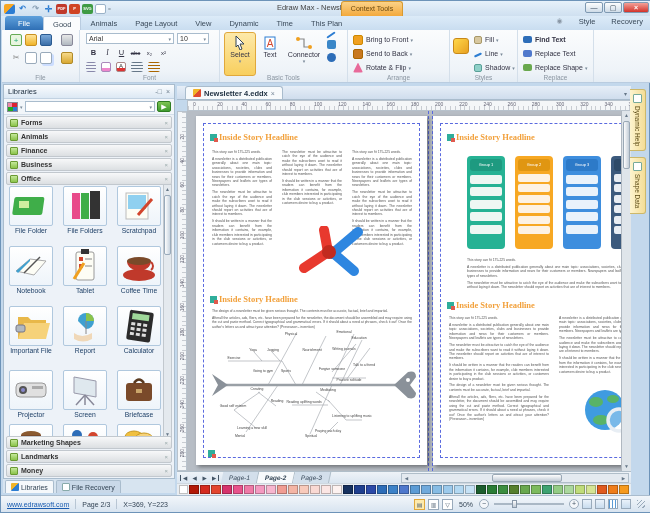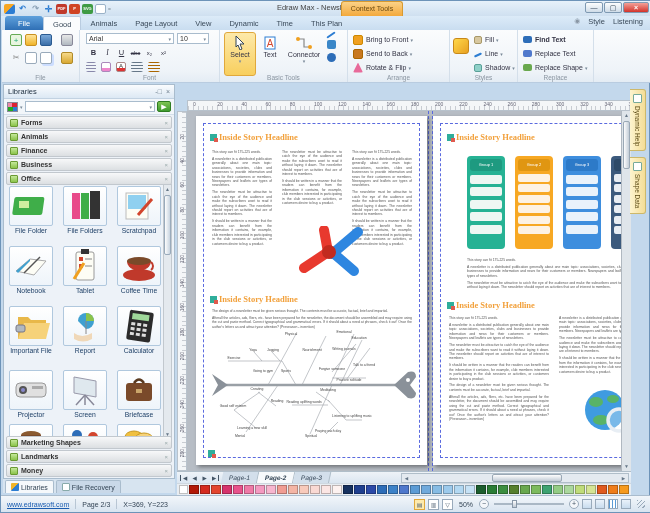--- a/index.html
+++ b/index.html
@@ -22,21 +22,21 @@
 .title-text{position:absolute;left:198px;top:2px;width:260px;text-align:center;font-size:7.5px;color:#444;}
 .ctx-tab{position:absolute;left:340px;top:0;width:62px;height:15px;background:linear-gradient(#fbd288,#f3a93c);border:1px solid #d89a30;border-bottom:none;border-radius:3px 3px 0 0;text-align:center;line-height:14px;font-size:7px;color:#6b4a12;}
 .winbtns{position:absolute;right:2px;top:1px;display:flex;}
 .wbtn{width:18px;height:11px;border:1px solid #7e99b2;background:linear-gradient(#fdfdfd,#cfdce8);font-size:7px;line-height:9px;text-align:center;color:#345;border-radius:2px;margin-left:1px;}
 .wclose{width:26px;background:linear-gradient(#f3a198,#d2332b);color:#fff;font-weight:bold;}
 
 .menurow{position:absolute;left:0;top:15px;width:650px;height:14px;background:linear-gradient(#dcebf8,#c9ddf0);display:flex;align-items:flex-end;}
 .mtab{padding:2px 9px;font-size:7.5px;color:#3a4a5a;height:14px;line-height:11px;}
 .mtab.file{background:linear-gradient(#5ea0dc,#2f6fb5);color:#fff;border-radius:3px 3px 0 0;margin-left:4px;padding:2px 13px;}
 .mtab.active{background:#fbfcfd;border:1px solid #b9cce0;border-bottom:none;border-radius:2px 2px 0 0;}
-.menu-right{position:absolute;right:6px;top:16px;display:flex;gap:8px;font-size:7.5px;color:#3a4a5a;}
+.menu-right{position:absolute;right:6px;top:16px;display:flex;gap:16px;font-size:7.5px;color:#3a4a5a;}
 .gear{color:#8a97a5;font-size:7px;}
 
 .ribbon{position:absolute;left:1px;top:29px;width:648px;height:53px;background:linear-gradient(#fbfcfd,#eef3f8 80%,#e4ecf4);border-bottom:1px solid #b9cce0;}
 .rgroup{position:absolute;top:0;height:52px;border-right:1px solid #d4dfea;}
 .glabel{position:absolute;bottom:1px;width:100%;text-align:center;font-size:6.5px;color:#8a95a0;}
 .rrow{position:absolute;display:flex;align-items:center;gap:3px;}
 .ric{width:12px;height:12px;border-radius:2px;font-size:8px;line-height:12px;text-align:center;}
 .combo{background:#fff;border:1px solid #a9bccd;height:11px;font-size:7px;line-height:10px;padding:0 2px;display:flex;justify-content:space-between;align-items:center;color:#333;}
 .caret{color:#7a8a99;font-size:5px;}
 .fbtn{width:11px;height:10px;text-align:center;font-size:7.5px;line-height:10px;color:#334;}
@@ -163,21 +163,21 @@
     <div class="mtab">Animals</div>
     <div class="mtab">Page Layout</div>
     <div class="mtab">View</div>
     <div class="mtab">Dynamic</div>
     <div class="mtab">Time</div>
     <div class="mtab">This Plan</div>
   </div>
   <div class="menu-right">
     <span class="gear">◉</span>
     <span>Style</span>
-    <span>Listening</span>
+    <span>Recovery</span>
   </div>
 
   <div class="ribbon">
 
     <div class="rgroup" style="left:0;width:78px;">
       <div class="rrow" style="left:8px;top:4px;">
         <span class="ric" style="background:#e8f5e0;border:1px solid #6a5;color:#2a7;">+</span>
         <span class="ric" style="background:linear-gradient(#ffe49a,#f0b429);border:1px solid #c89020;"></span>
         <span class="ric" style="background:linear-gradient(#7aa8d8,#3a6ea8);border:1px solid #2a5a90;"></span>
         <span class="ric" style="background:linear-gradient(#e8e8e8,#b0b8c0);border:1px solid #889;margin-left:6px;"></span>
@@ -539,20 +539,28 @@
     <div class="lptab active">
         <span class="tab-ic lib-ic"></span>
         <span>Libraries</span>
       </div>
     <div class="lptab">
         <span class="tab-ic file-ic"></span>
         <span>File Recovery</span>
       </div>
   </div>
 
+  <div class="doctabs">
+    <div class="doctab">
+      <span class="dt-ic"></span>
+      <span>Newsletter 4.eddx</span>
+      <span class="dt-x">×</span>
+    </div>
+    <span class="dt-more">▾</span>
+  </div>
 
   <div class="hruler"><span id="hticks"><span class="htick" style="left: 5px;">0</span><span class="htick" style="left: 29.2px;">20</span><span class="htick" style="left: 53.4px;">40</span><span class="htick" style="left: 77.6px;">60</span><span class="htick" style="left: 101.8px;">80</span><span class="htick" style="left: 126px;">100</span><span class="htick" style="left: 150.2px;">120</span><span class="htick" style="left: 174.4px;">140</span><span class="htick" style="left: 198.6px;">160</span><span class="htick" style="left: 222.8px;">180</span><span class="htick" style="left: 247px;">200</span><span class="htick" style="left: 271.2px;">220</span><span class="htick" style="left: 295.4px;">240</span><span class="htick" style="left: 319.6px;">260</span><span class="htick" style="left: 343.8px;">280</span><span class="htick" style="left: 368px;">300</span><span class="htick" style="left: 392.2px;">320</span><span class="htick" style="left: 416.4px;">340</span><span class="htick" style="left: 440.6px;">360</span></span></div>
   <div class="vruler"><span id="vticks"><span class="vtick" style="top: 22px;">20</span><span class="vtick" style="top: 46.2px;">40</span><span class="vtick" style="top: 70.4px;">60</span><span class="vtick" style="top: 94.6px;">80</span><span class="vtick" style="top: 118.8px;">100</span><span class="vtick" style="top: 143px;">120</span><span class="vtick" style="top: 167.2px;">140</span><span class="vtick" style="top: 191.4px;">160</span><span class="vtick" style="top: 215.6px;">180</span><span class="vtick" style="top: 239.8px;">200</span><span class="vtick" style="top: 264px;">220</span><span class="vtick" style="top: 288.2px;">240</span><span class="vtick" style="top: 312.4px;">260</span><span class="vtick" style="top: 336.6px;">280</span><span class="vtick" style="top: 360.8px;">300</span></span></div>
 
   <div class="canvas">
     <div class="gapline" style="left:241px;"></div>
     <div class="gapline" style="left:245px;"></div>
 
     <div class="page page-left">
       <div class="margin-guide"></div>

